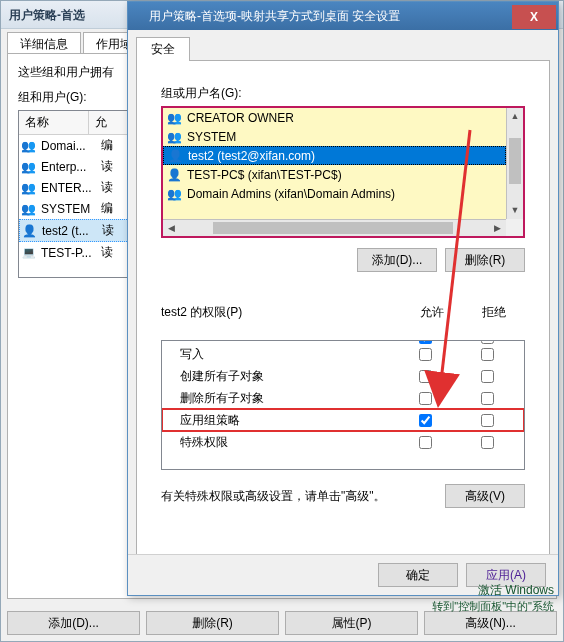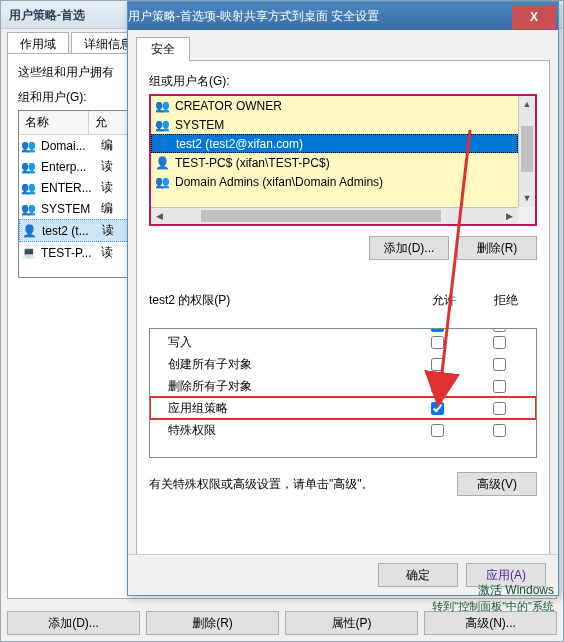--- a/index.html
+++ b/index.html
@@ -17,25 +17,25 @@
 .bg-list-head { background: #f7f7f7; border-bottom: 1px solid #d0d0d0; display: flex; }
 .bg-list-head .col { border-right: 1px solid #d0d0d0; padding: 3px 6px; }
 .bg-row { display: flex; padding: 2px 2px; align-items: center; gap: 4px; }
 .bg-row.sel { background: #cde6f7; border: 1px dotted #3399ff; }
 .bg-bottom { position: absolute; left: 6px; right: 6px; bottom: 6px; display: flex; gap: 6px; }
 .bg-bottom button { flex: 1; height: 24px; border: 1px solid #adadad; background: #e1e1e1; }
 
 
 .dlg { position: absolute; top: 1px; left: 127px; width: 432px; height: 595px; border: 1px solid #5a8fc0; background: #f0f0f0; box-shadow: 2px 2px 8px rgba(0,0,0,0.25); }
 .dlg-title { background: linear-gradient(#4a85c0,#3b6fa5); color: #fff; height: 28px; display: flex; align-items: center; justify-content: space-between; font-size: 12px; }
-.dlg-title span { padding: 0 0; }
+.dlg-title span { padding: 0 21px; }
 .dlg-close { width: 44px; height: 24px; background: #c75050; color: #fff; display: flex; align-items: center; justify-content: center; margin: 2px 2px 0 0; font-weight: bold; cursor: pointer; }
 .dlg-tabarea { padding: 6px 8px 0 8px; }
 .dlg-tab { display: inline-block; border: 1px solid #b0b0b0; border-bottom: none; background: #fff; padding: 3px 14px; position: relative; top: 1px; z-index: 2; }
-.dlg-body { margin: 0 8px 8px 8px; border: 1px solid #b0b0b0; background: #fff; padding: 12px; height: 502px; position: relative; }
+.dlg-body { margin: 0 8px 8px 8px; border: 1px solid #b0b0b0; background: #fff; padding: 24px; height: 502px; position: relative; }
 .dlg-label { margin-bottom: 4px; }
 .dlg-list { border: 2px solid #be185d; height: 132px; position: relative; background: #fef9c3; }
 .dlg-list-inner { position: absolute; inset: 0 17px 17px 0; overflow: hidden; }
 .dlg-row { display: flex; align-items: center; gap: 4px; padding: 1px 4px; height: 19px; }
 .dlg-row.sel { background: #0078d7; color: #fff; border: 1px dotted #000; }
 .sb-v { position: absolute; top: 0; right: 0; bottom: 17px; width: 17px; background: #e8e8e8; border-left: 1px solid #c0c0c0; }
 .sb-v .thumb { position: absolute; left: 2px; right: 2px; top: 30px; height: 46px; background: #c0c0c0; }
 .sb-v .arr { position: absolute; left: 0; right: 0; height: 17px; text-align: center; font-size: 9px; line-height: 17px; color: #555; }
 .sb-h { position: absolute; left: 0; right: 17px; bottom: 0; height: 17px; background: #e8e8e8; border-top: 1px solid #c0c0c0; }
 .sb-h .thumb { position: absolute; top: 2px; bottom: 2px; left: 50px; width: 240px; background: #c0c0c0; }
@@ -73,22 +73,22 @@
 
 .watermark { position: absolute; right: 10px; bottom: 28px; text-align: right; color: #14532d; font-size: 18px; pointer-events: none; z-index: 60; }
 .watermark .sub { font-size: 11px; }
 </style>
 </head>
 <body>
 
 <div class="bg-window">
   <div class="bg-title">用户策略-首选</div>
   <div class="bg-tabs">
+    <div class="bg-tab">详细信息</div>
     <div class="bg-tab">作用域</div>
-    <div class="bg-tab">详细信息</div>
   </div>
   <div class="bg-inner">
     <div class="bg-desc">这些组和用户拥有</div>
     <div class="bg-glabel">组和用户(G):</div>
     <div class="bg-list">
       <div class="bg-list-head">
         <div class="col" style="width:70px">名称</div>
         <div class="col" style="flex:1">允</div>
       </div>
       <div id="bg-rows">

